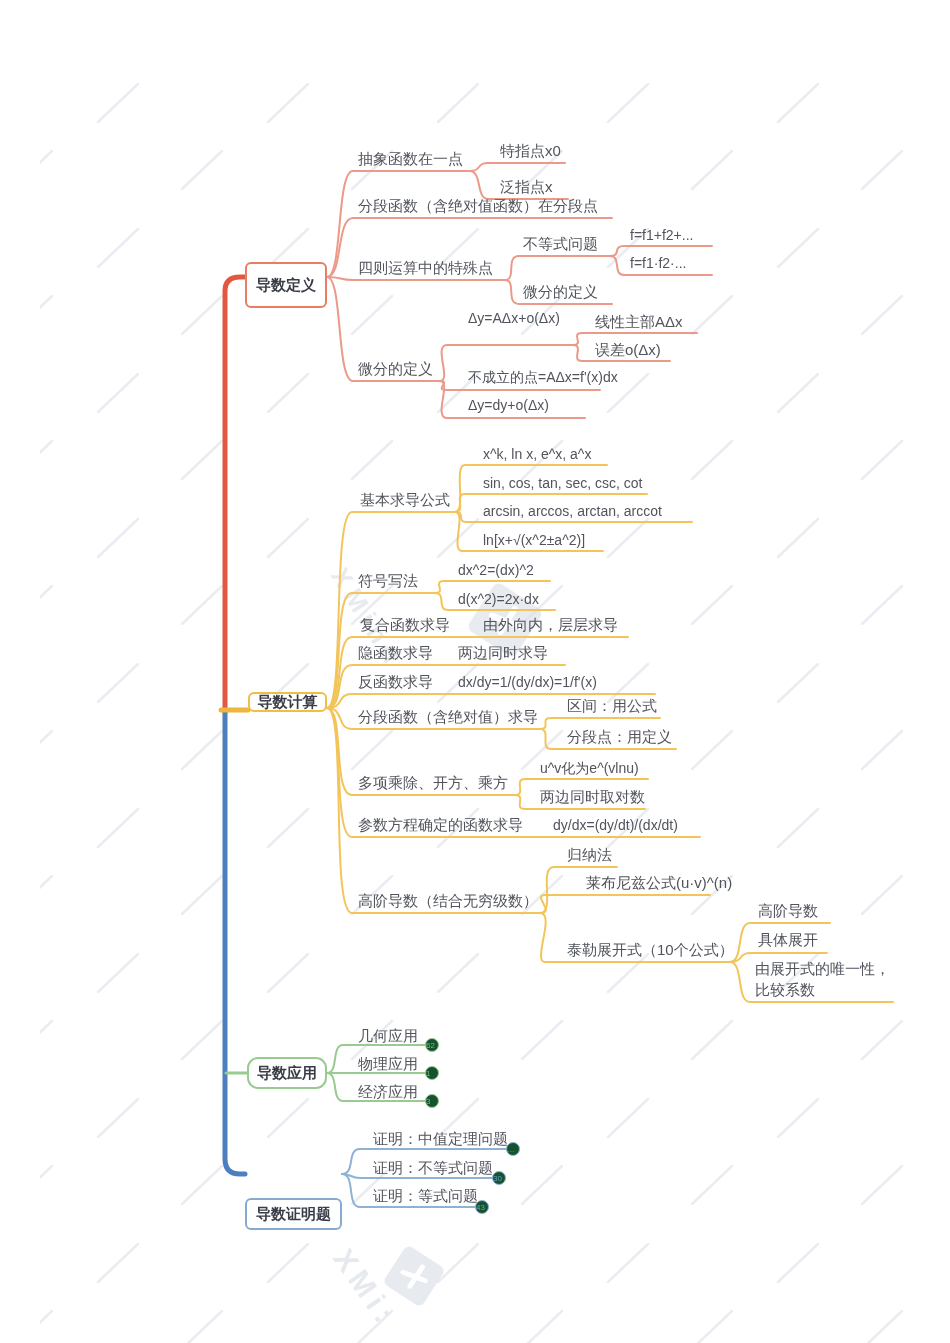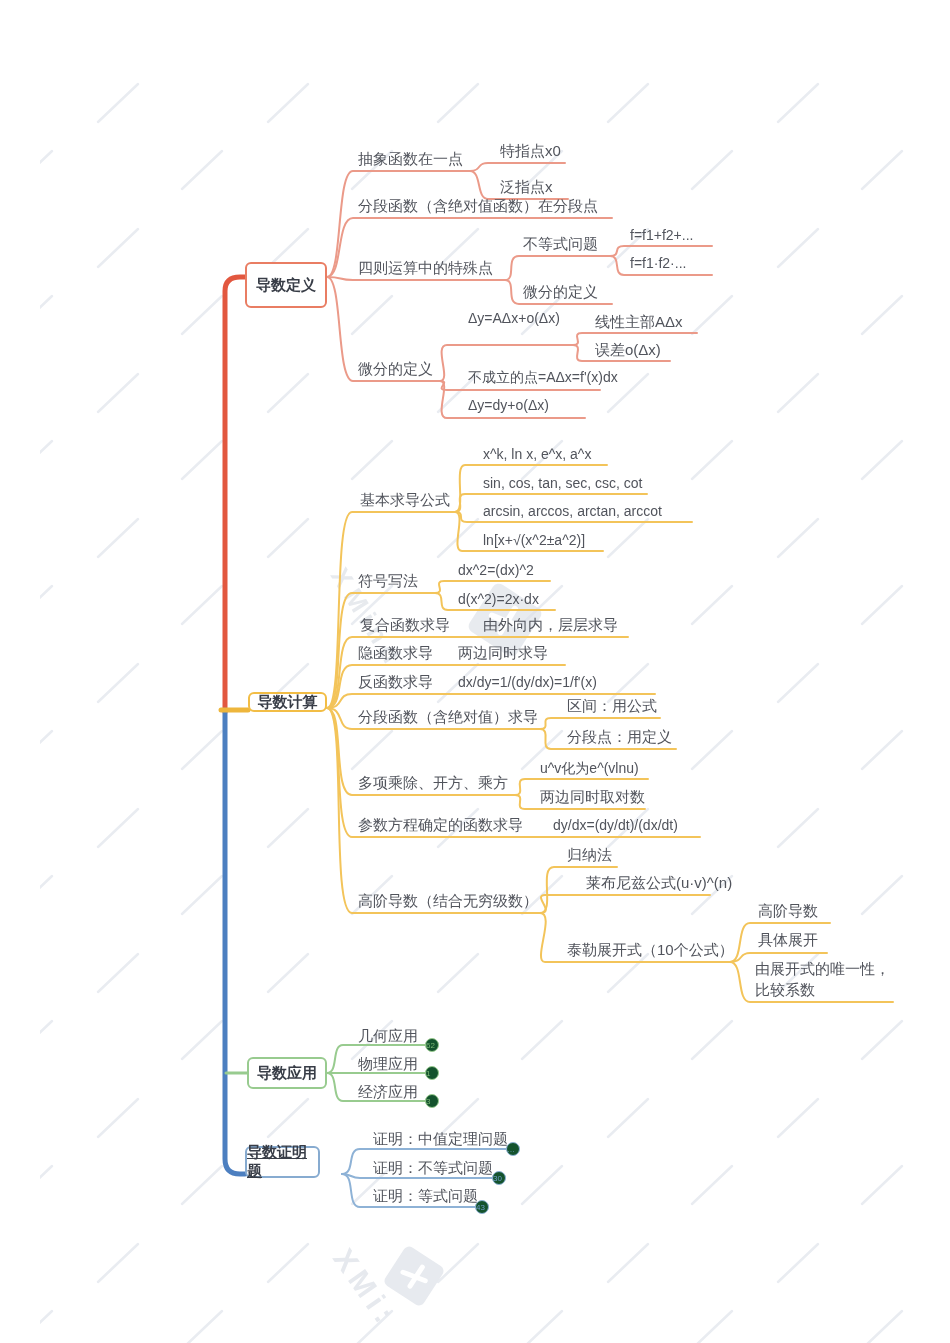--- a/index.html
+++ b/index.html
@@ -110,22 +110,22 @@
 
     <path d="M 225,712 L 225,291 Q 225,277 240,277 L 245,277" stroke="#e2573f" stroke-width="5" fill="none" stroke-linecap="round"></path>
     <path d="M 225,710 L 225,1159 Q 225,1174 240,1174 L 245,1174" stroke="#4c7fc0" stroke-width="5" fill="none" stroke-linecap="round"></path>
     <path d="M 226,1073 L 247,1073" stroke="#98cb8f" stroke-width="3" fill="none" stroke-linecap="round"></path>
     <path d="M 221,710 L 248,710" stroke="#eeb63c" stroke-width="5" fill="none" stroke-linecap="round"></path>
   </svg>
 
 
   <div class="node nred" style="left:245px;top:262px;width:82px;height:46px;">导数定义</div>
   <div class="node nyel" style="left:248px;top:692px;width:79px;height:20px;">导数计算</div>
-  <div class="node ngrn" style="left:247px;top:1057px;width:80px;height:32px;">导数应用</div>
-  <div class="node nblu" style="left:245px;top:1146px;width:75px;height:32px;text-decoration:underline;">导数证明题</div>
+  <div class="node ngrn" style="left:247px;top:1057px;width:80px;height:32px;border-radius:11px;">导数应用</div>
+  <div class="node nblu" style="left:245px;top:1198px;width:97px;height:32px;">导数证明题</div>
 
   <div class="t" style="left:358px;top:149px">抽象函数在一点</div>
   <div class="t" style="left:500px;top:141px">特指点x0</div>
   <div class="t" style="left:500px;top:177px">泛指点x</div>
   <div class="t" style="left:358px;top:196px">分段函数（含绝对值函数）在分段点</div>
   <div class="t" style="left:358px;top:258px">四则运算中的特殊点</div>
   <div class="t" style="left:523px;top:234px">不等式问题</div>
   <div class="f" style="left:630px;top:226px">f=f1+f2+...</div>
   <div class="f" style="left:630px;top:254px">f=f1·f2·...</div>
   <div class="t" style="left:523px;top:282px">微分的定义</div>

